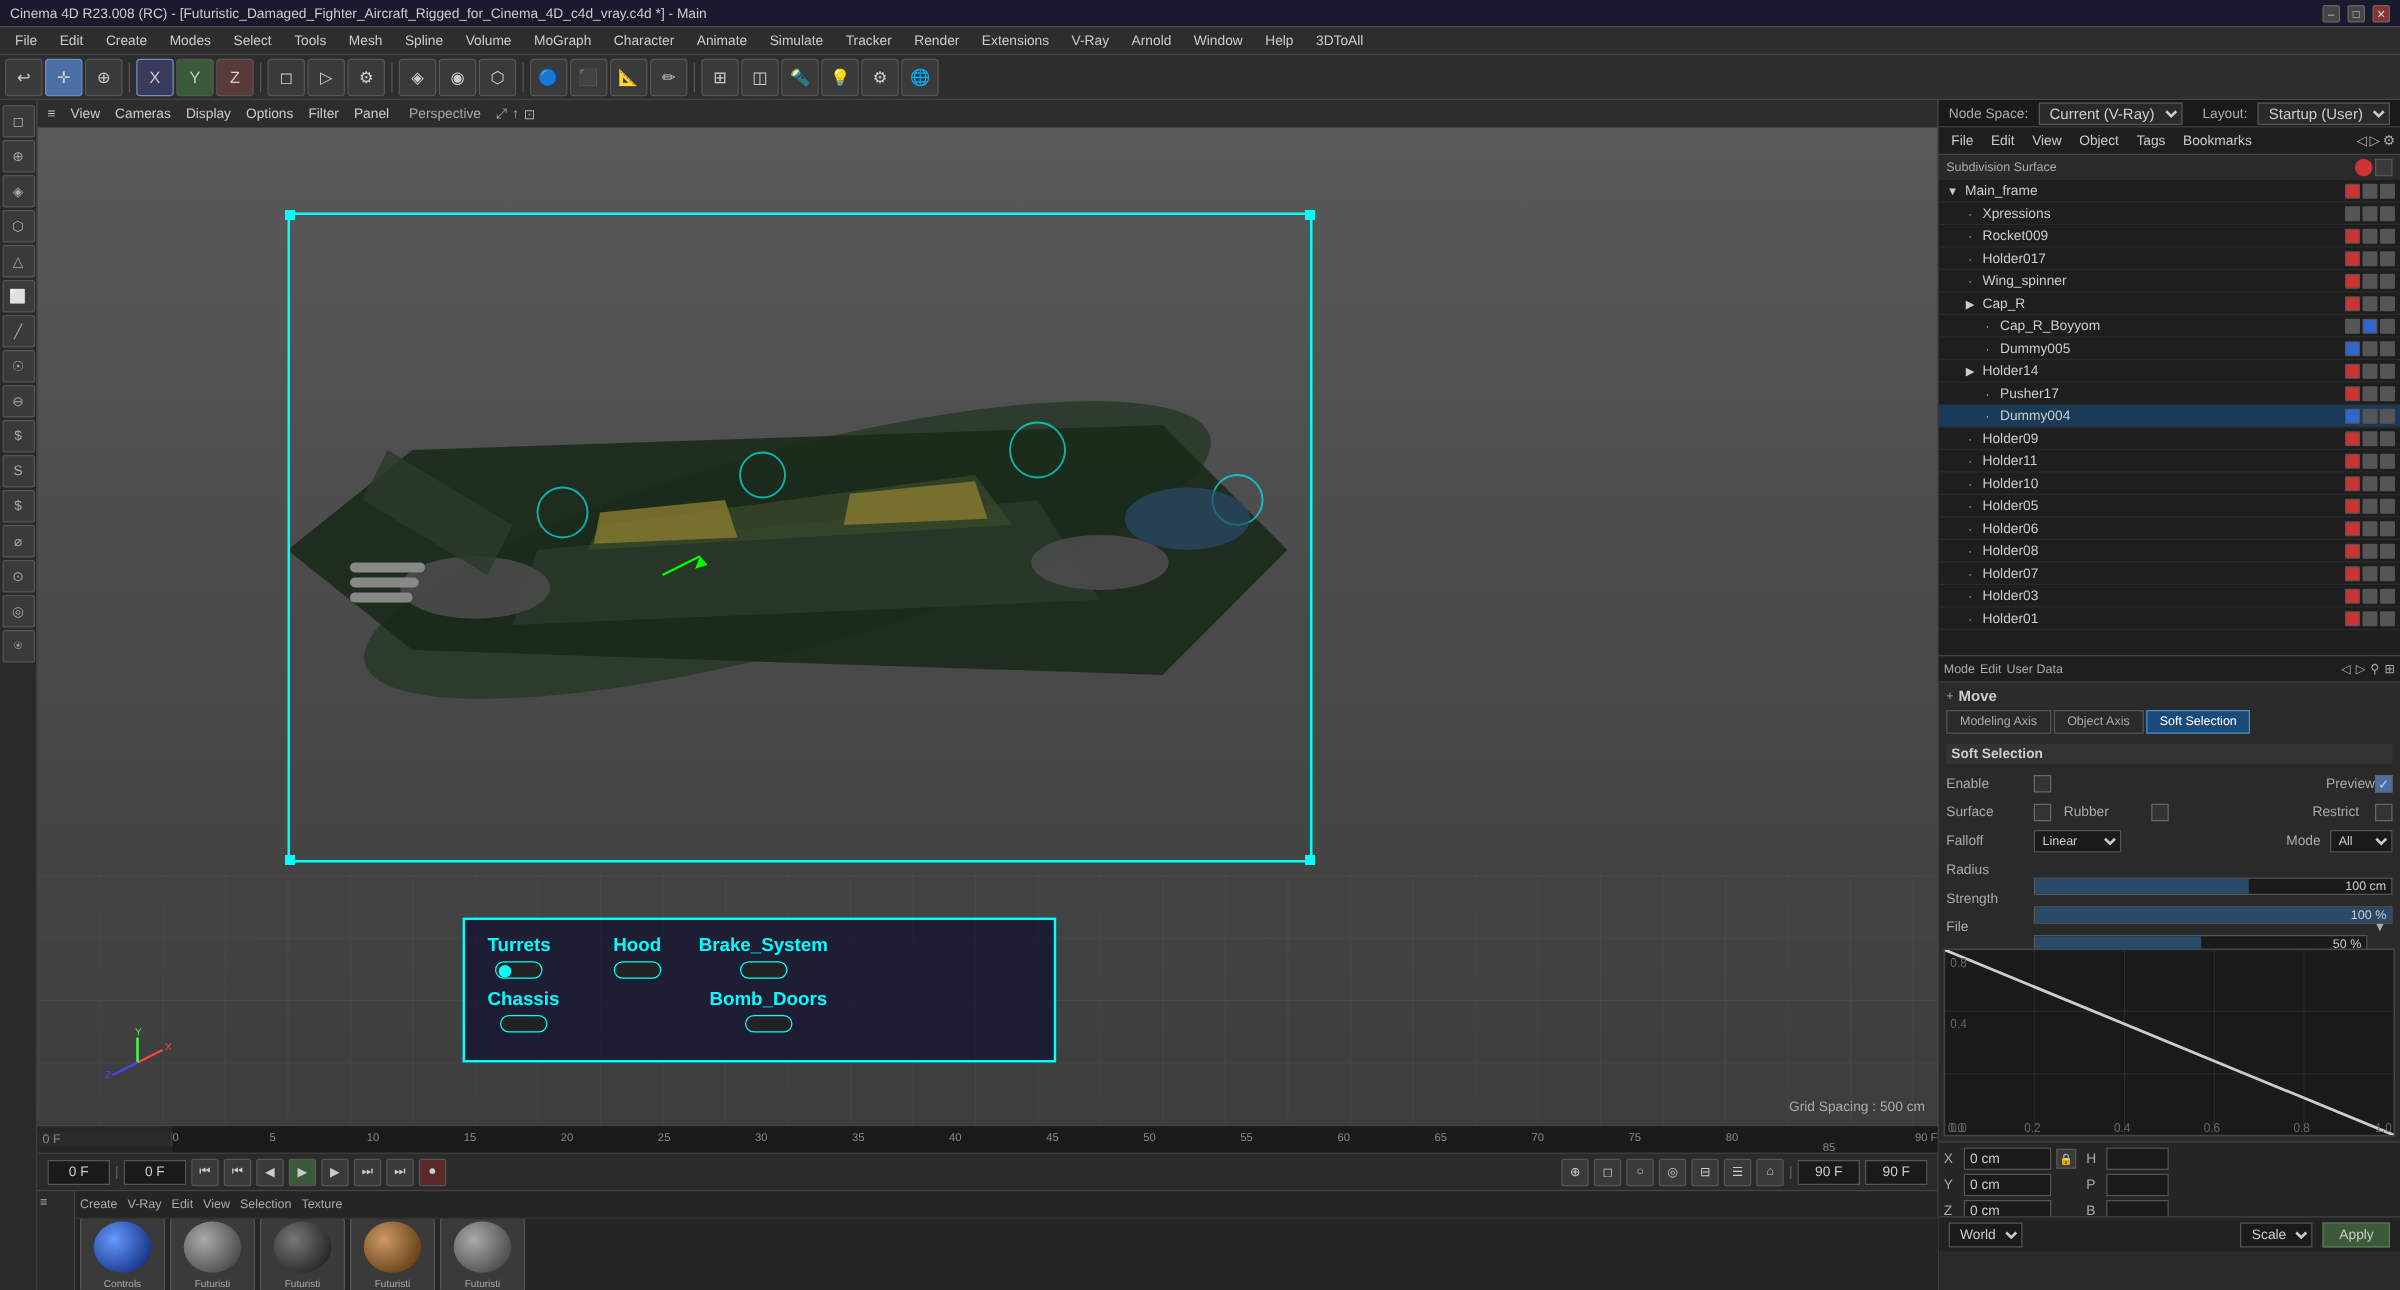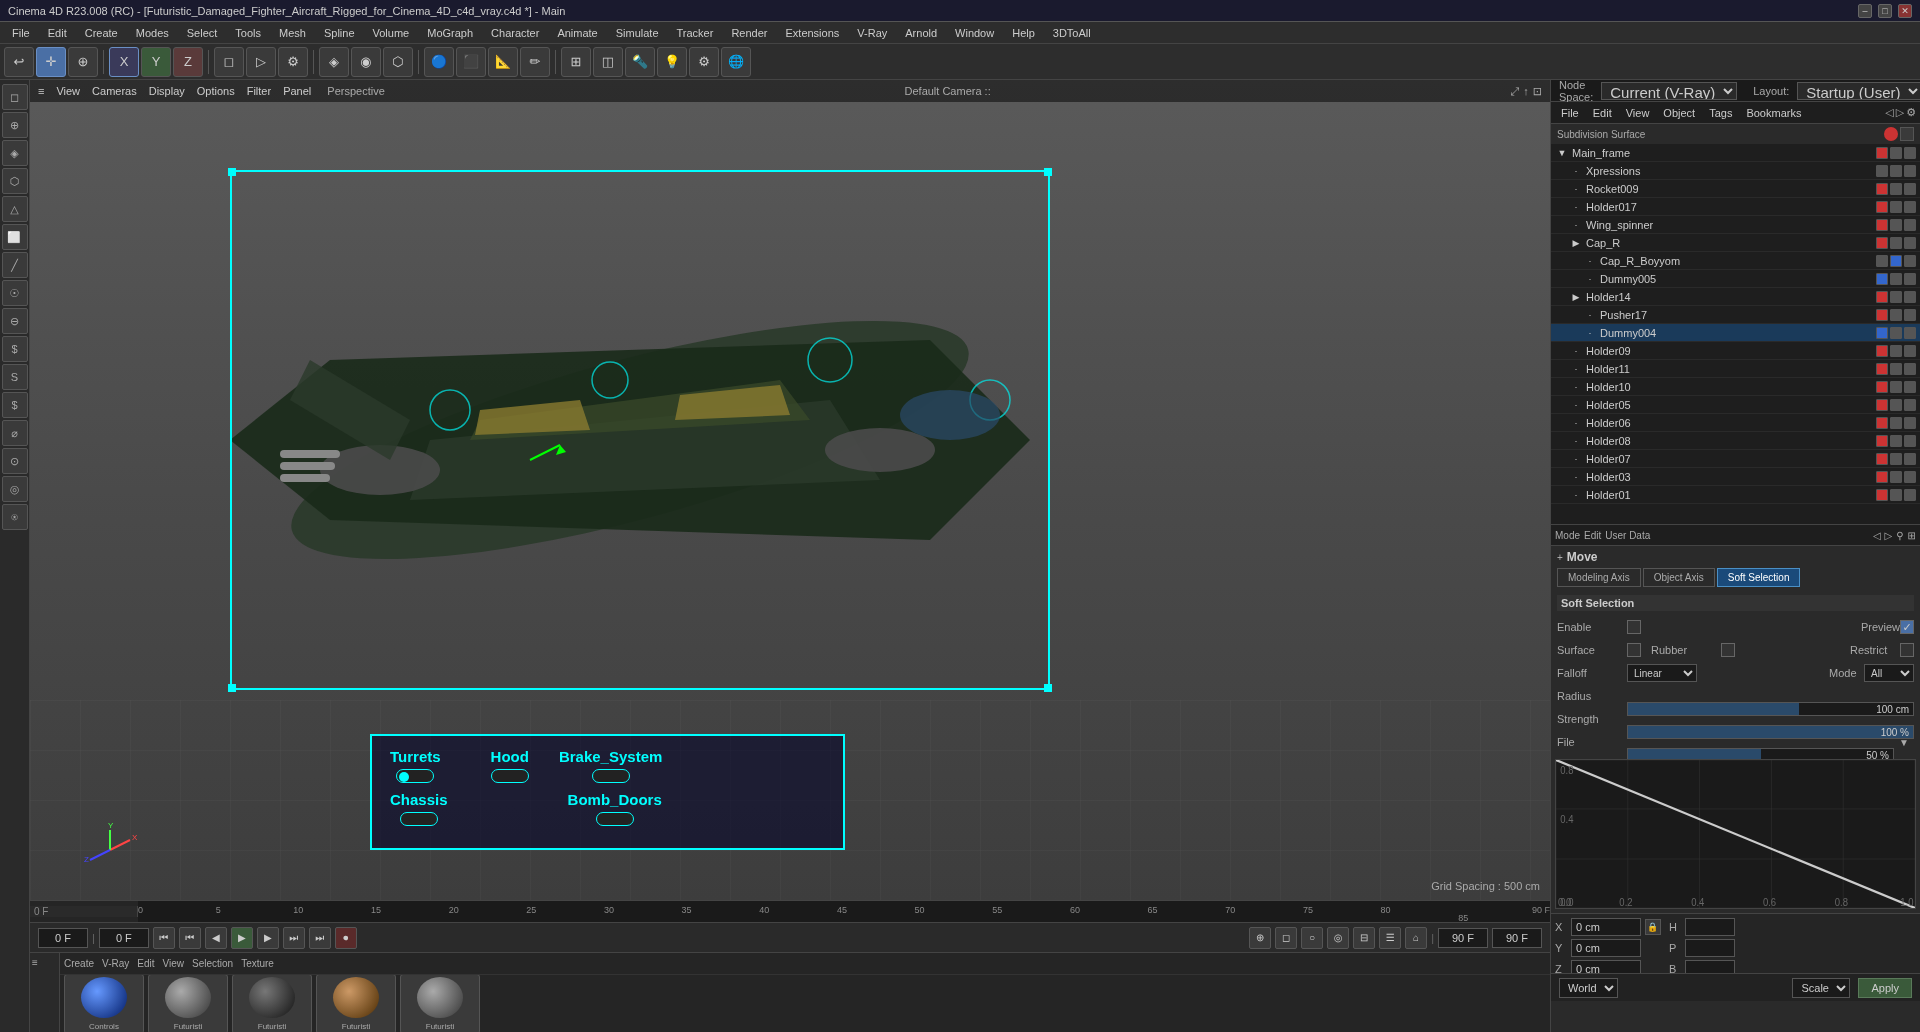--- a/index.html
+++ b/index.html
@@ -179,21 +179,21 @@
       display: flex; align-items: center; justify-content: center;
       cursor: pointer; color: #ccc; font-size: 10px;
     }
     .time-field {
       width: 50px; height: 20px;
       background: #1a1a1a; border: 1px solid #555;
       color: #ccc; font-size: 11px; text-align: center;
       padding: 0 2px;
     }
     .material-thumb {
-      width: 80px; height: 60px;
+      width: 68px; height: 60px;
       background: #3a3a3a;
       border: 1px solid #555;
       border-radius: 3px;
       overflow: hidden;
       display: flex; align-items: flex-end; justify-content: center;
       cursor: pointer; flex-direction: column;
     }
     .material-thumb-img {
       width: 50px; height: 50px;
       border-radius: 50%;
@@ -342,21 +342,21 @@
       cursor: pointer;
     }
 
     
     ::-webkit-scrollbar { width: 8px; height: 8px; }
     ::-webkit-scrollbar-track { background: #1a1a1a; }
     ::-webkit-scrollbar-thumb { background: #555; border-radius: 2px; }
     .ns-select {
       height: 18px;
       background: #2a2a2a; border: 1px solid #555;
-      color: #ccc; font-size: 15px; padding: 0 4px;
+      color: #ccc; font-size: 12px; padding: 0 4px;
     }
 
     
     #right-panel-header {
       height: 22px;
       background: #1a1a1a;
       display: flex;
       align-items: center;
       padding: 0 8px;
       gap: 8px;
@@ -581,21 +581,20 @@
 
       <div id="viewport-header">
         <span class="viewport-menu">≡</span>
         <span class="viewport-menu">View</span>
         <span class="viewport-menu">Cameras</span>
         <span class="viewport-menu">Display</span>
         <span class="viewport-menu">Options</span>
         <span class="viewport-menu">Filter</span>
         <span class="viewport-menu">Panel</span>
         <span id="viewport-label" style="margin-left:4px;">Perspective</span>
-        <span style="flex:1;text-align:center;color:#aaa;font-size:11px;">Default Camera ::</span>
         <span style="display:flex;gap:4px;">
           <span style="color:#aaa;cursor:pointer;">⤢</span>
           <span style="color:#aaa;cursor:pointer;">↑</span>
           <span style="color:#aaa;cursor:pointer;">⊡</span>
         </span>
       </div>
 
       <div id="grid-spacing">Grid Spacing : 500 cm</div>
     </div>
 

